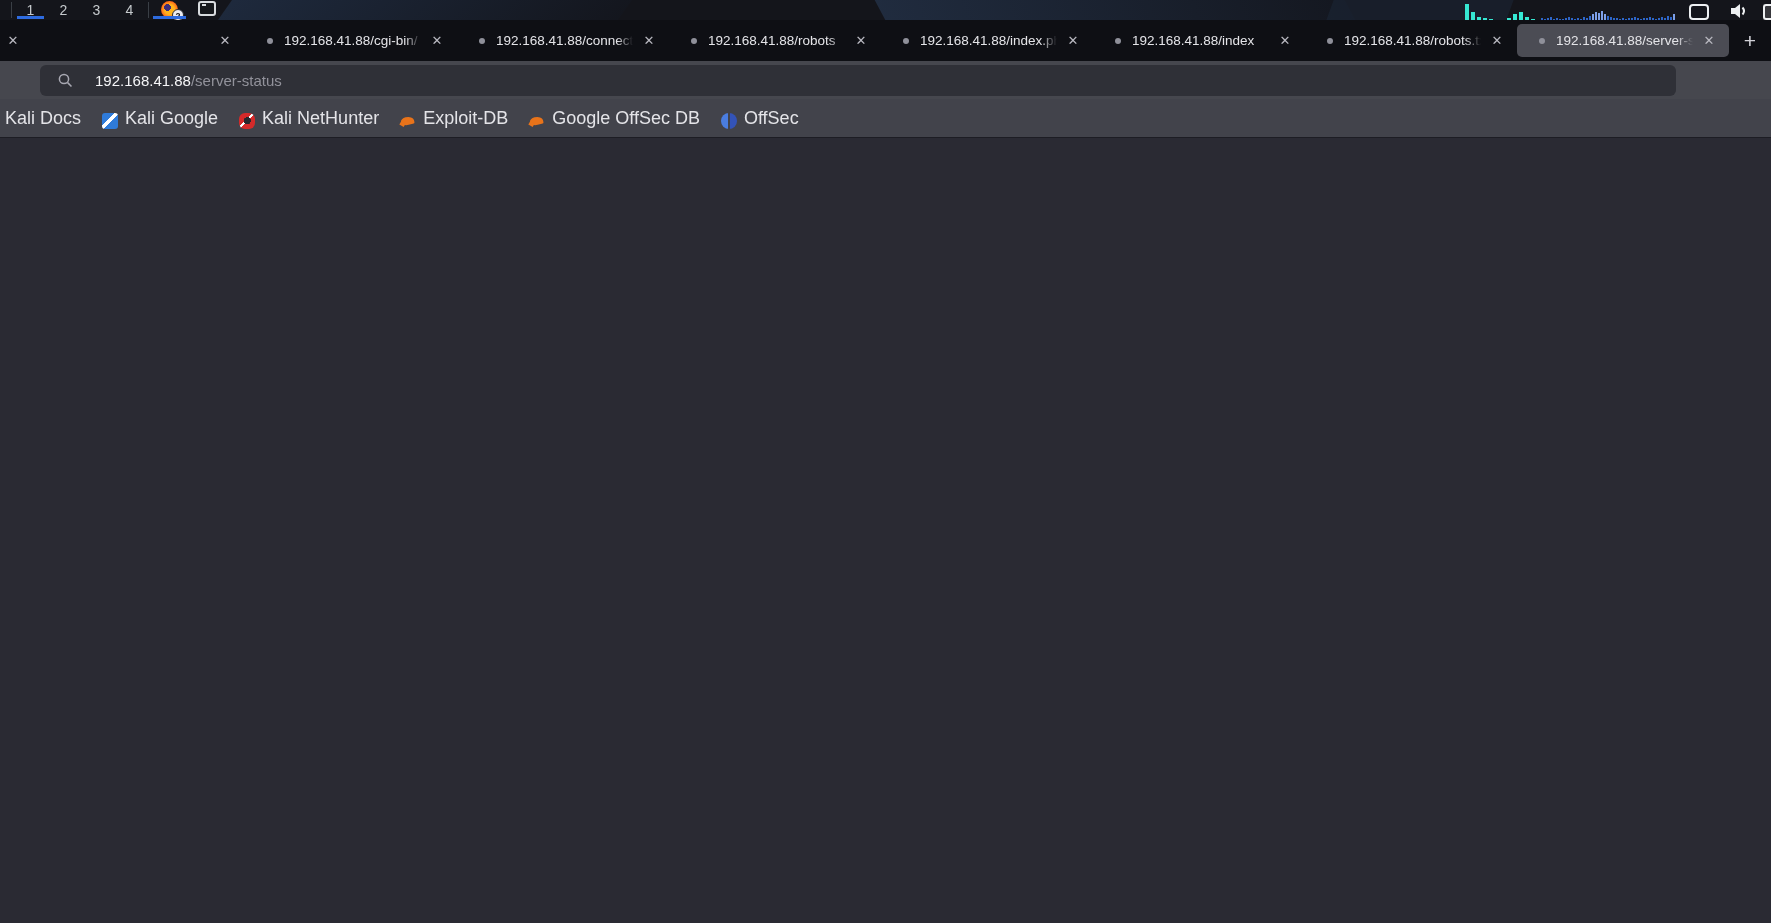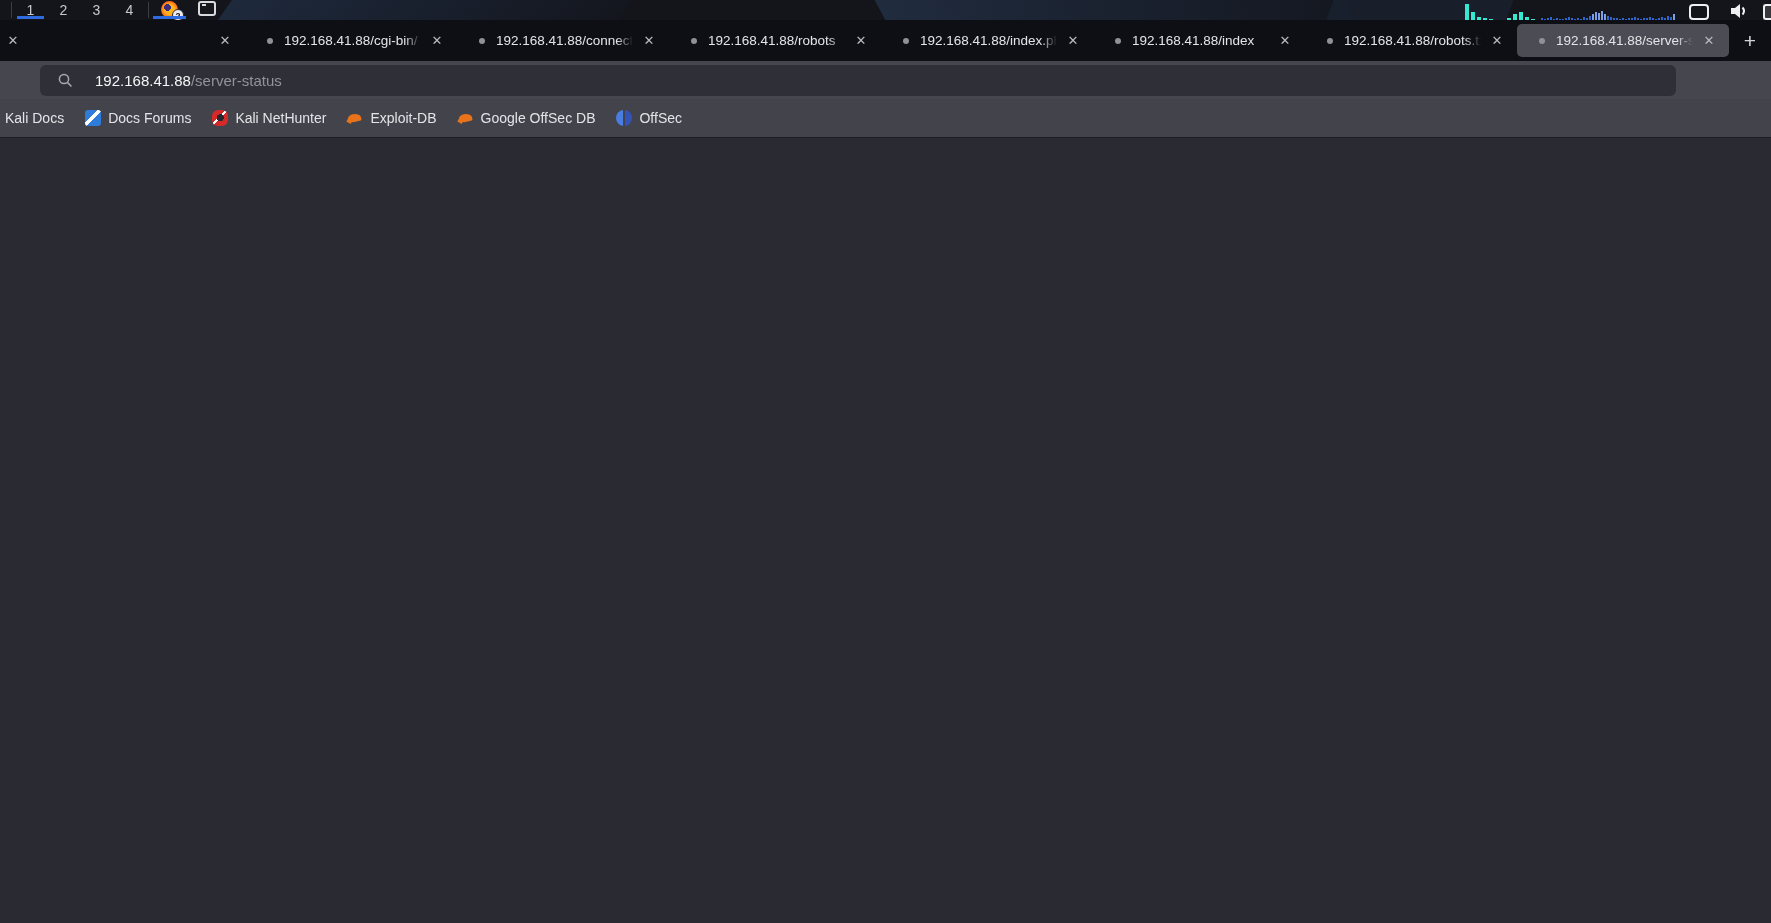--- a/index.html
+++ b/index.html
@@ -61,21 +61,21 @@
   .navbar { height:38px; background:#46474e; flex:none; display:flex; align-items:center; }
   .urlbar { margin-left:40px; width:1636px; height:31px; background:#2f3037; border-radius:6px;
     display:flex; align-items:center; }
   .search-icon { margin-left:18px; flex:none; display:flex; }
   .url-text { margin-left:22px; font-size:15px; white-space:nowrap; }
   .url-host { color:#f5f5f7; }
   .url-path { color:#92929b; }
 
   
   .bmbar { height:38px; background:#42434b; flex:none; display:flex; align-items:center; padding-left:5px; }
-  .bm { display:flex; align-items:center; margin-right:21px; color:#e4e4e8; font-size:14px; }
+  .bm { display:flex; align-items:flex-end; margin-right:21px; color:#e4e4e8; font-size:18px; }
   .bm .bm-icon { width:16px; height:16px; margin-right:7px; flex:none; border-radius:3px; }
   .bm-icon.kali-forums { background:linear-gradient(135deg, transparent 38%, #fff 38%, #fff 54%, transparent 54%), #2f7bd9; }
   .bm-icon.kali-nethunter { background:radial-gradient(circle at 52% 48%, #27282e 0 30%, transparent 31%),
       linear-gradient(135deg, transparent 42%, #fff 42%, #fff 52%, transparent 52%), #d42a2a; border-radius:6px; }
   .bm-icon.bird { border-radius:0; background:transparent; position:relative; }
   .bm-icon.bird::before { content:""; position:absolute; left:1px; top:4px; width:13px; height:8px;
     background:#e8731a; border-radius:70% 95% 25% 85%; transform:rotate(-14deg); }
   .bm-icon.bird::after { content:""; position:absolute; left:0; top:9px; width:5px; height:4px;
     background:#e8731a; transform:rotate(30deg); }
   .bm-icon.offsec { border-radius:50%;
@@ -268,21 +268,21 @@
   </div>
 
   <div class="bmbar" id="bmbar">
   <div class="bm">
 
     <span class="bm-label">Kali Docs</span>
   </div>
 
   <div class="bm">
     <span class="bm-icon kali-forums"></span>
-    <span class="bm-label">Docs Forums</span>
+    <span class="bm-label">Kali Google</span>
   </div>
 
   <div class="bm">
     <span class="bm-icon kali-nethunter"></span>
     <span class="bm-label">Kali NetHunter</span>
   </div>
 
   <div class="bm">
     <span class="bm-icon bird"></span>
     <span class="bm-label">Exploit-DB</span>

